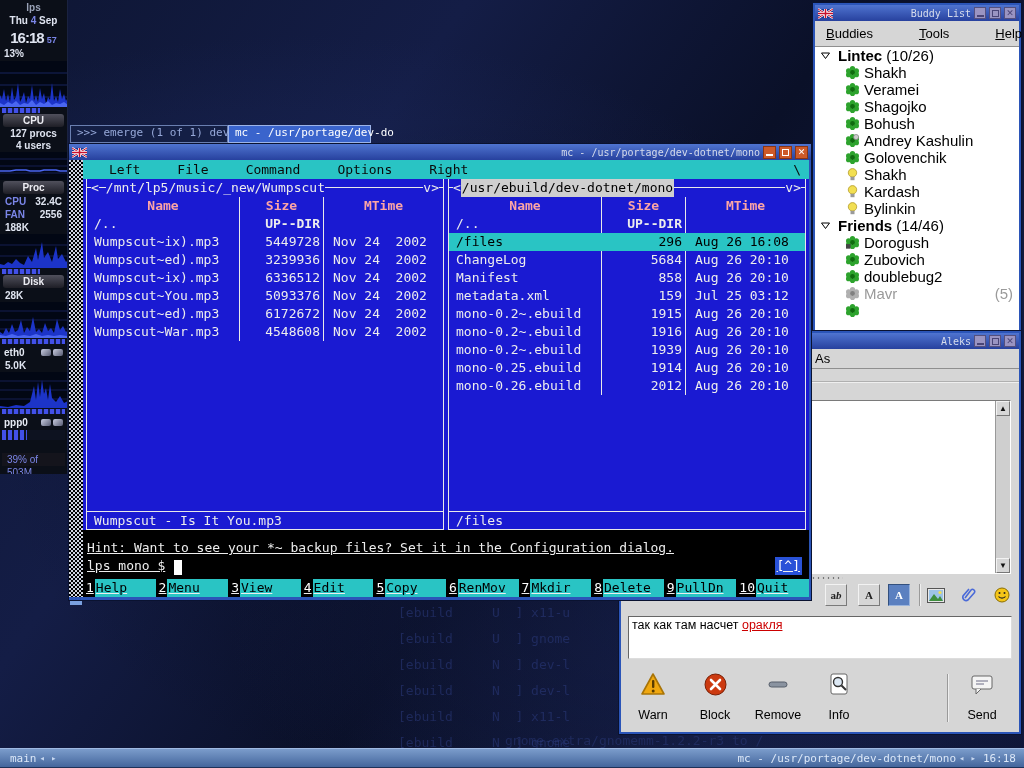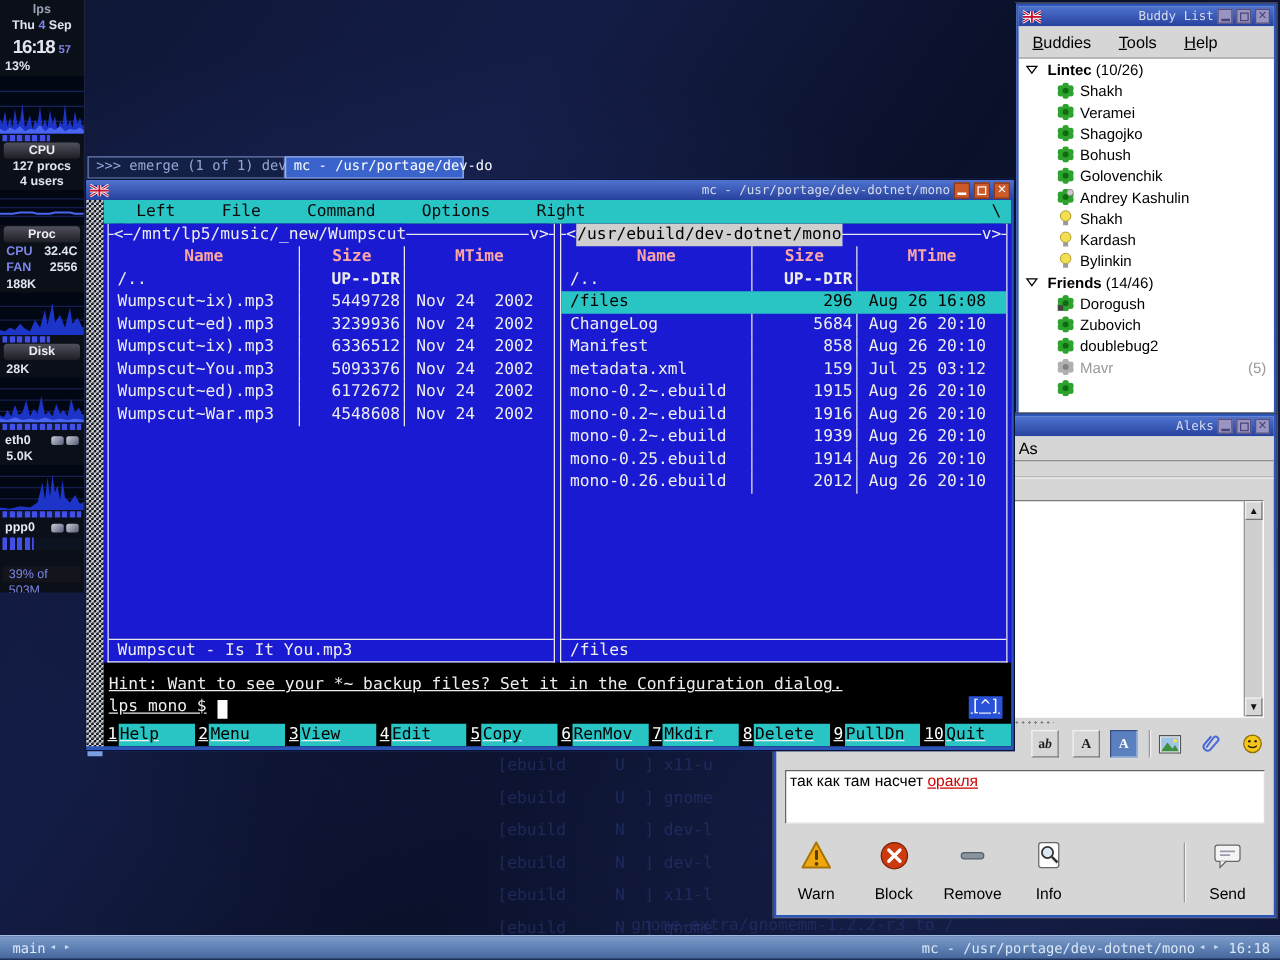--- a/index.html
+++ b/index.html
@@ -120,22 +120,22 @@
   
   .gtkwin { background:#d6d6d6; }
   .gtkwin .frame { border:2px solid #2b55b8; height:100%; display:flex; flex-direction:column; }
   .gtkwin .tbar { height:16px; }
   .gmenubar { background:#d6d6d6; border-bottom:1px solid #8f8f8f; display:flex; align-items:center;
     color:#000; font-size:13px; }
   .gmenubar .mi { padding:0 11px; }
   .u { text-decoration:underline; }
 
   .buddywin { left:812px; top:2px; width:210px; height:420px; }
-  .buddywin .gmenubar { height:26px; }
-  .blist { flex:1; background:#fff; color:#000; overflow:hidden; font-size:12px; }
+  .buddywin .gmenubar { height:26px;gap:24px; }
+  .blist { flex:1; background:#fff; color:#000; overflow:hidden; font-size:15px; }
   .grow { height:17px; display:flex; align-items:center; padding-left:5px; gap:7px; }
   .grow b { font-weight:bold; }
   .brow { height:17px; display:flex; align-items:center; padding-left:31px; gap:5px; }
   .brow.dim { color:#9a9a9a; }
   .brow .badge { margin-left:auto; padding-right:6px; color:#9a9a9a; }
   .bicon { width:13px; height:13px; flex:none; }
 
   .chatwin { left:618px; top:330px; width:404px; height:405px; }
   .chatwin .gmenubar { height:20px; }
   .chatwin .gmenubar .frag { margin-left:194px; }
@@ -373,37 +373,37 @@
           <svg class="bicon" viewBox="0 0 12 12">
             <g fill="#2da32d">
               <circle cx="6" cy="2.4" r="2.4"></circle>
               <circle cx="9.6" cy="4.5" r="2.4"></circle>
               <circle cx="9.6" cy="8" r="2.4"></circle>
               <circle cx="6" cy="9.8" r="2.4"></circle>
               <circle cx="2.4" cy="8" r="2.4"></circle>
               <circle cx="2.4" cy="4.5" r="2.4"></circle>
             </g>
             <circle cx="6" cy="6" r="2.2" fill="#0f6b0f"></circle>
+            <circle cx="9.3" cy="2.8" r="2.4" fill="#cccccc" stroke="#777" stroke-width=".6"></circle>
+          </svg>
+          <span>Andrey Kashulin</span>
+        </div>
+    <div class="brow">
+          <svg class="bicon" viewBox="0 0 12 12">
+            <g fill="#2da32d">
+              <circle cx="6" cy="2.4" r="2.4"></circle>
+              <circle cx="9.6" cy="4.5" r="2.4"></circle>
+              <circle cx="9.6" cy="8" r="2.4"></circle>
+              <circle cx="6" cy="9.8" r="2.4"></circle>
+              <circle cx="2.4" cy="8" r="2.4"></circle>
+              <circle cx="2.4" cy="4.5" r="2.4"></circle>
+            </g>
+            <circle cx="6" cy="6" r="2.2" fill="#0f6b0f"></circle>
           </svg>
           <span>Golovenchik</span>
-        </div>
-    <div class="brow">
-          <svg class="bicon" viewBox="0 0 12 12">
-            <g fill="#2da32d">
-              <circle cx="6" cy="2.4" r="2.4"></circle>
-              <circle cx="9.6" cy="4.5" r="2.4"></circle>
-              <circle cx="9.6" cy="8" r="2.4"></circle>
-              <circle cx="6" cy="9.8" r="2.4"></circle>
-              <circle cx="2.4" cy="8" r="2.4"></circle>
-              <circle cx="2.4" cy="4.5" r="2.4"></circle>
-            </g>
-            <circle cx="6" cy="6" r="2.2" fill="#0f6b0f"></circle>
-            <circle cx="9.3" cy="2.8" r="2.4" fill="#cccccc" stroke="#777" stroke-width=".6"></circle>
-          </svg>
-          <span>Andrey Kashulin</span>
         </div>
     <div class="brow">
           <svg class="bicon" viewBox="0 0 12 13">
             <circle cx="6" cy="4.8" r="4.2" fill="#f2df52" stroke="#b29a28" stroke-width=".8"></circle>
             <rect x="4" y="8.8" width="4" height="3.4" fill="#9a9a9a"></rect>
           </svg>
           <span>Shakh</span>
         </div>
     <div class="brow">
           <svg class="bicon" viewBox="0 0 12 13">

